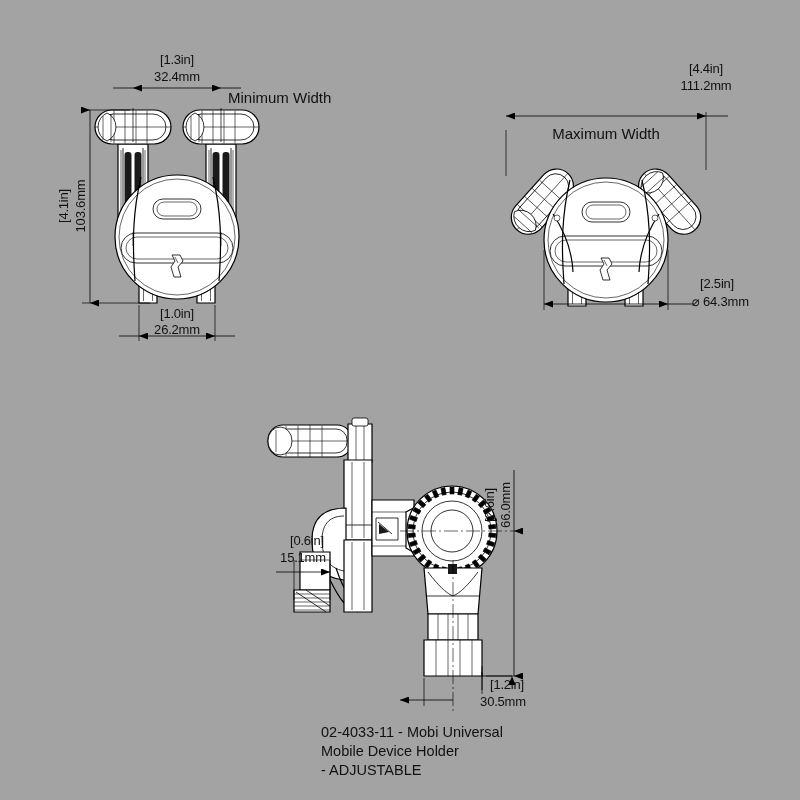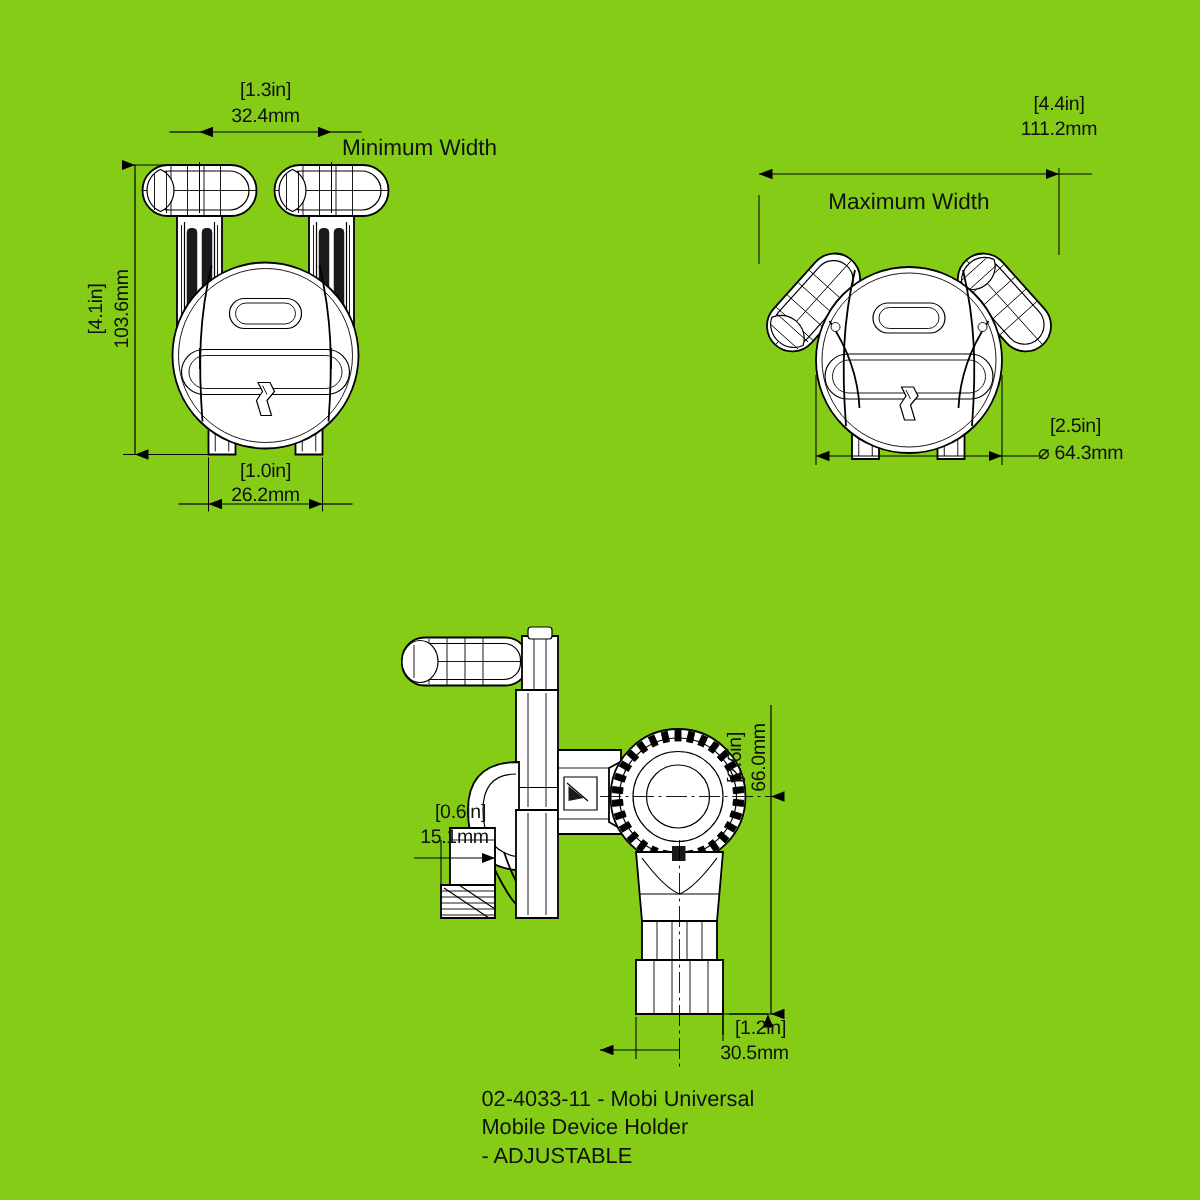--- a/index.html
+++ b/index.html
@@ -1,18 +1,18 @@
 <!DOCTYPE html>
 <html><head>
 <meta charset="utf-8">
 <style>
   html,body{margin:0;padding:0;background:#ffffff;}
   body{width:800px;height:800px;overflow:hidden;
        font-family:"Liberation Sans","DejaVu Sans",sans-serif;color:#000;}
-  #sheet{position:relative;width:800px;height:800px;background:#84cc16;}
+  #sheet{position:relative;width:800px;height:800px;background:#a3a3a3;}
   svg{display:block;}
   .dimtxt{font-family:"Liberation Sans","DejaVu Sans",sans-serif;
           font-size:13px;fill:#111;letter-spacing:-0.2px;}
   .ttl{font-family:"Liberation Sans","DejaVu Sans",sans-serif;
        font-size:15px;fill:#111;}
   .cap{font-family:"Liberation Sans","DejaVu Sans",sans-serif;
        font-size:14.5px;fill:#111;}
   .ln{stroke:#000;fill:none;stroke-width:1.2;}
   .ln-thin{stroke:#000;fill:none;stroke-width:0.8;}
   .ln-hair{stroke:#000;fill:none;stroke-width:0.6;}

